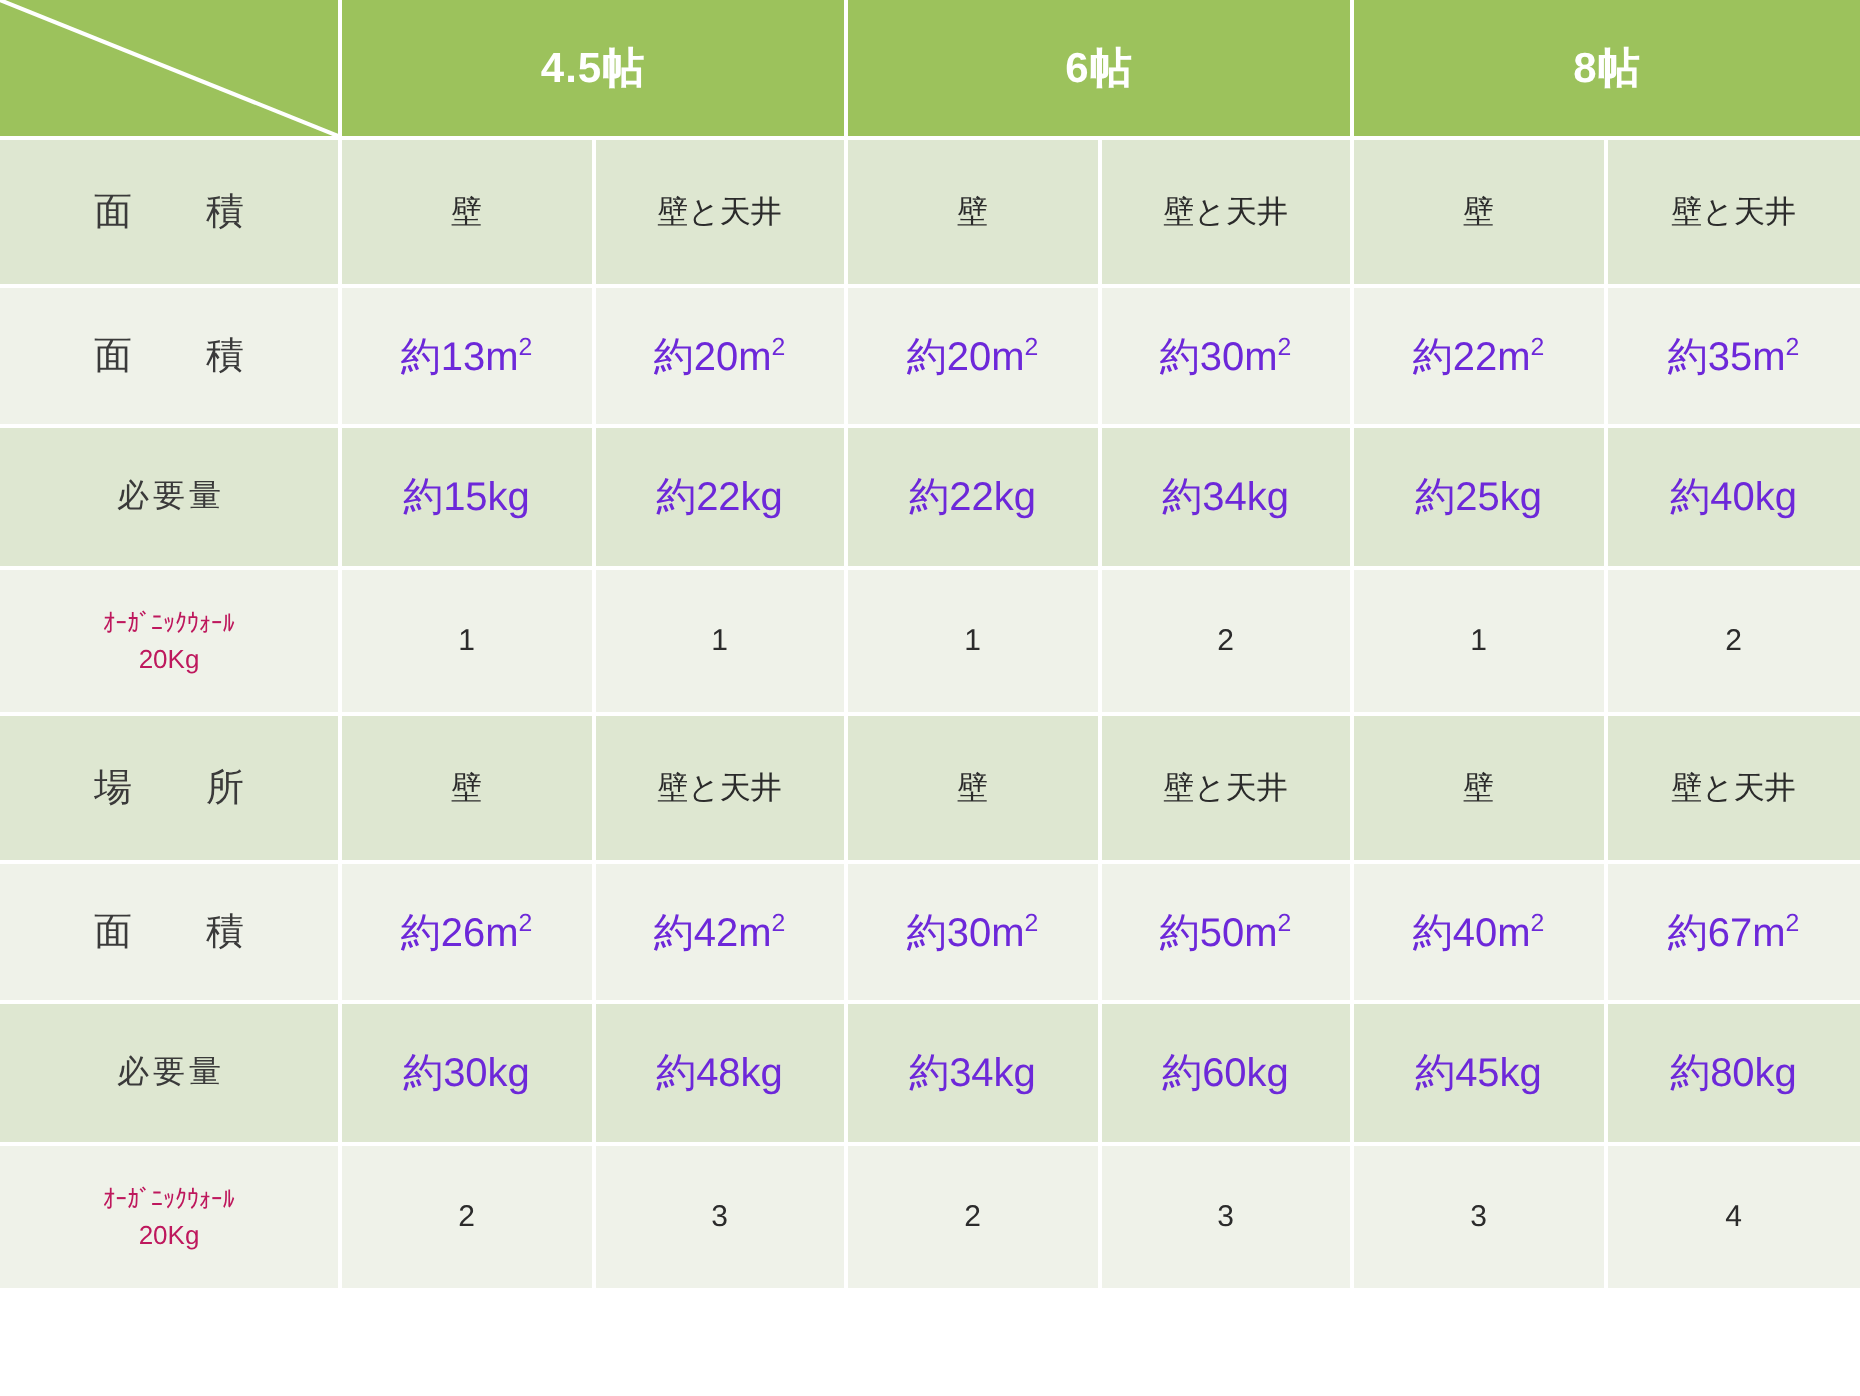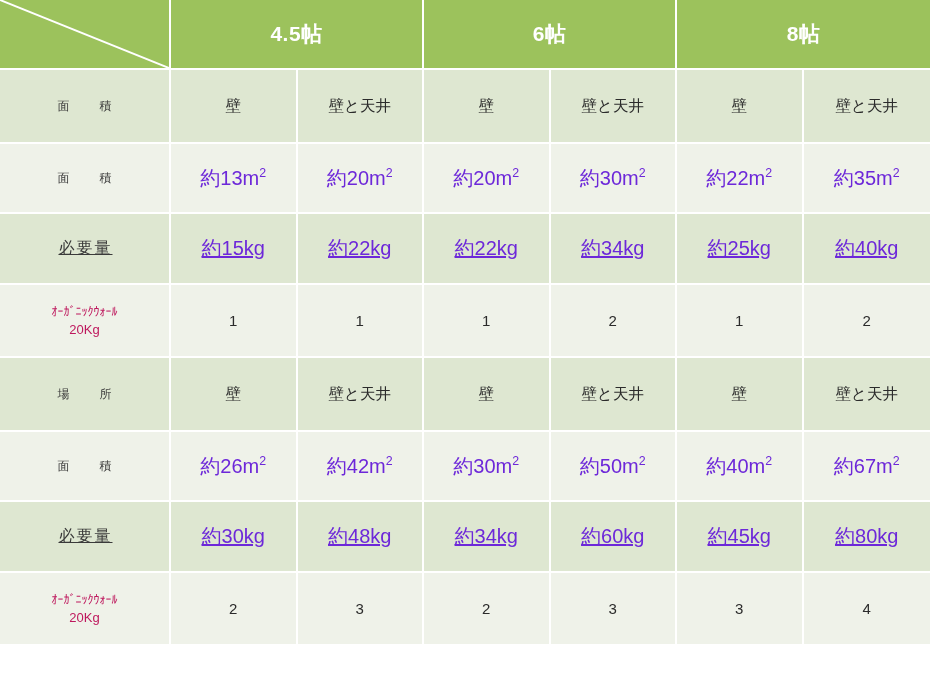--- a/index.html
+++ b/index.html
@@ -67,25 +67,25 @@
     height: 68px;
     letter-spacing: 0.5px;
   }
 
   
   .band-dark  { background: #DEE7D1; }
   .band-light { background: #EFF2E9; }
 
   .row-place td  { height: 72px; }
   .row-area td   { height: 68px; }
-  .row-need td   { height: 69px; text-decoration: underline; }
+  .row-need td   { height: 69px; }
   .row-prod td   { height: 71px; }
 
   .lbl-spaced {
-    font-size: 12px;
+    font-size: 19px;
     letter-spacing: 9px;
     text-indent: 9px;
     color: #3A3A3A;
   }
   .lbl-plain {
     font-size: 16px;
     letter-spacing: 2px;
     text-indent: 2px;
     color: #3A3A3A;
   }

